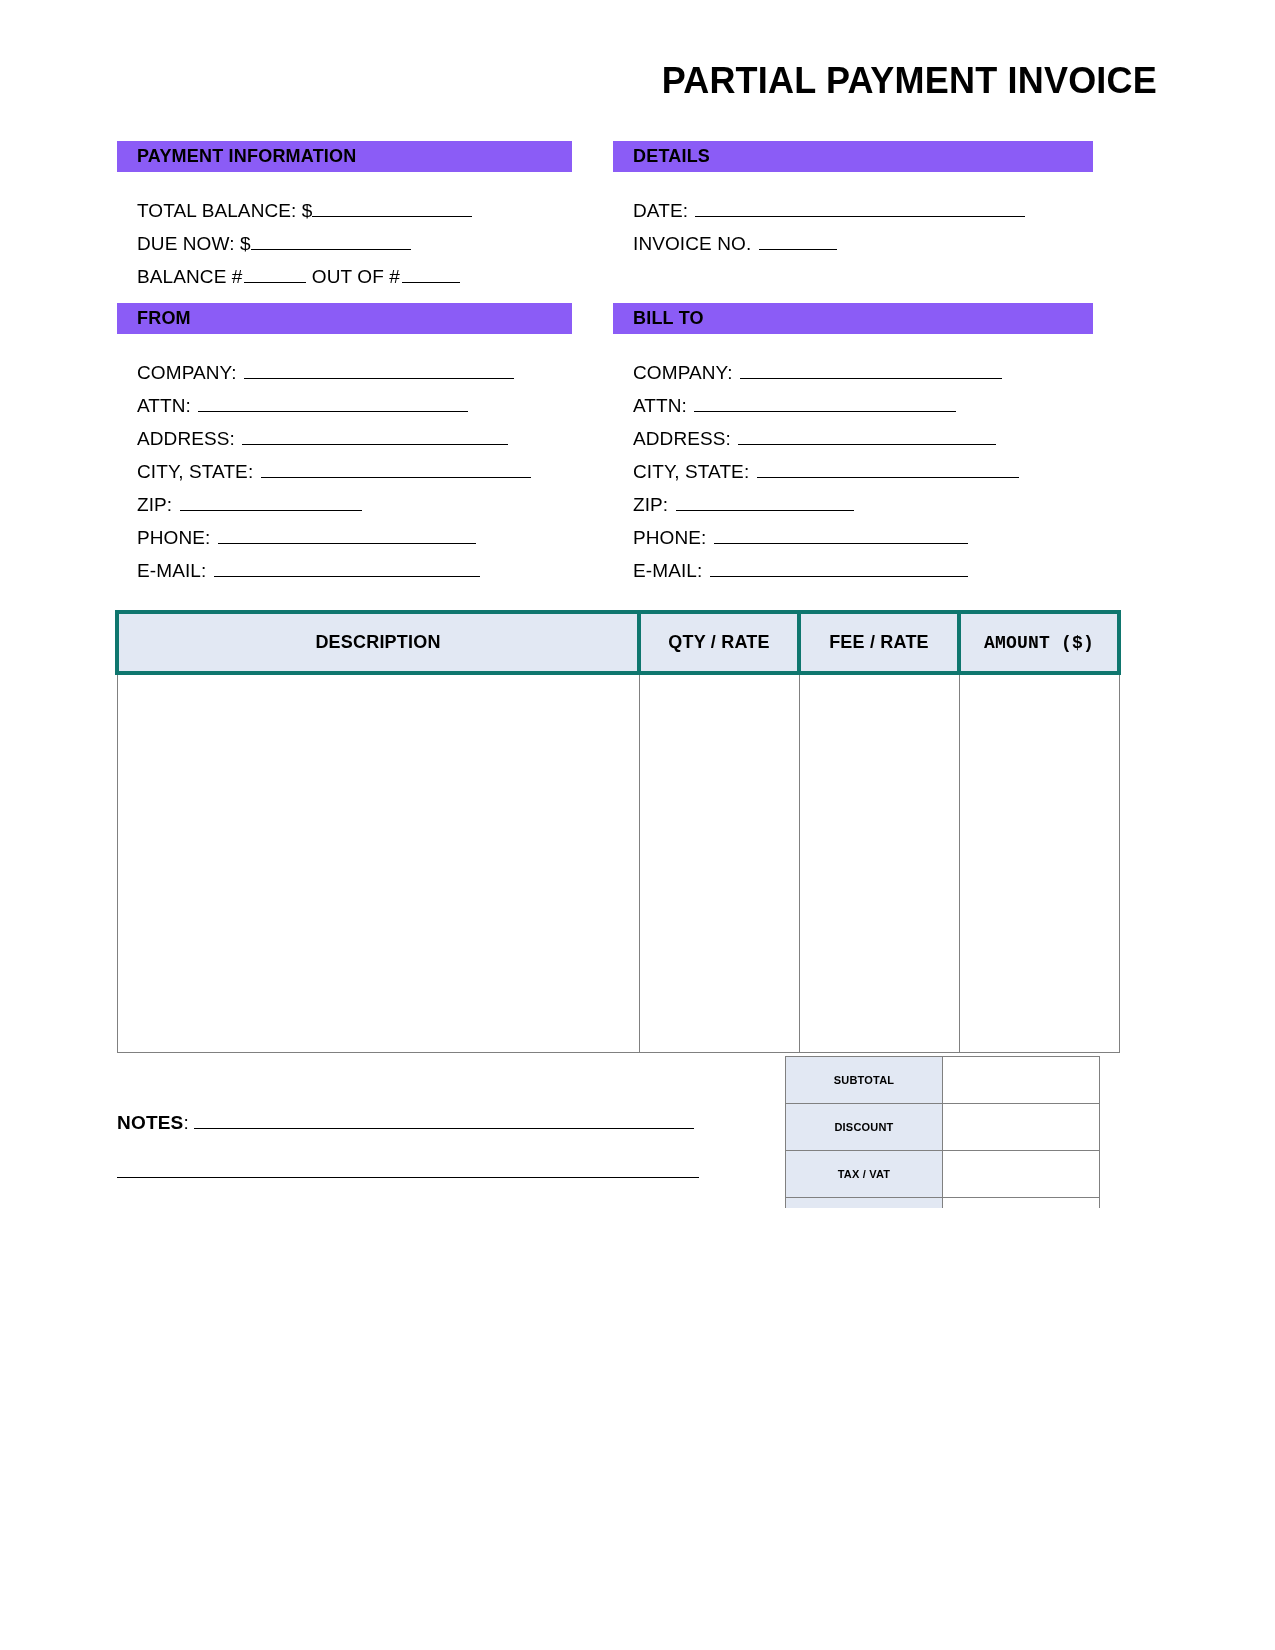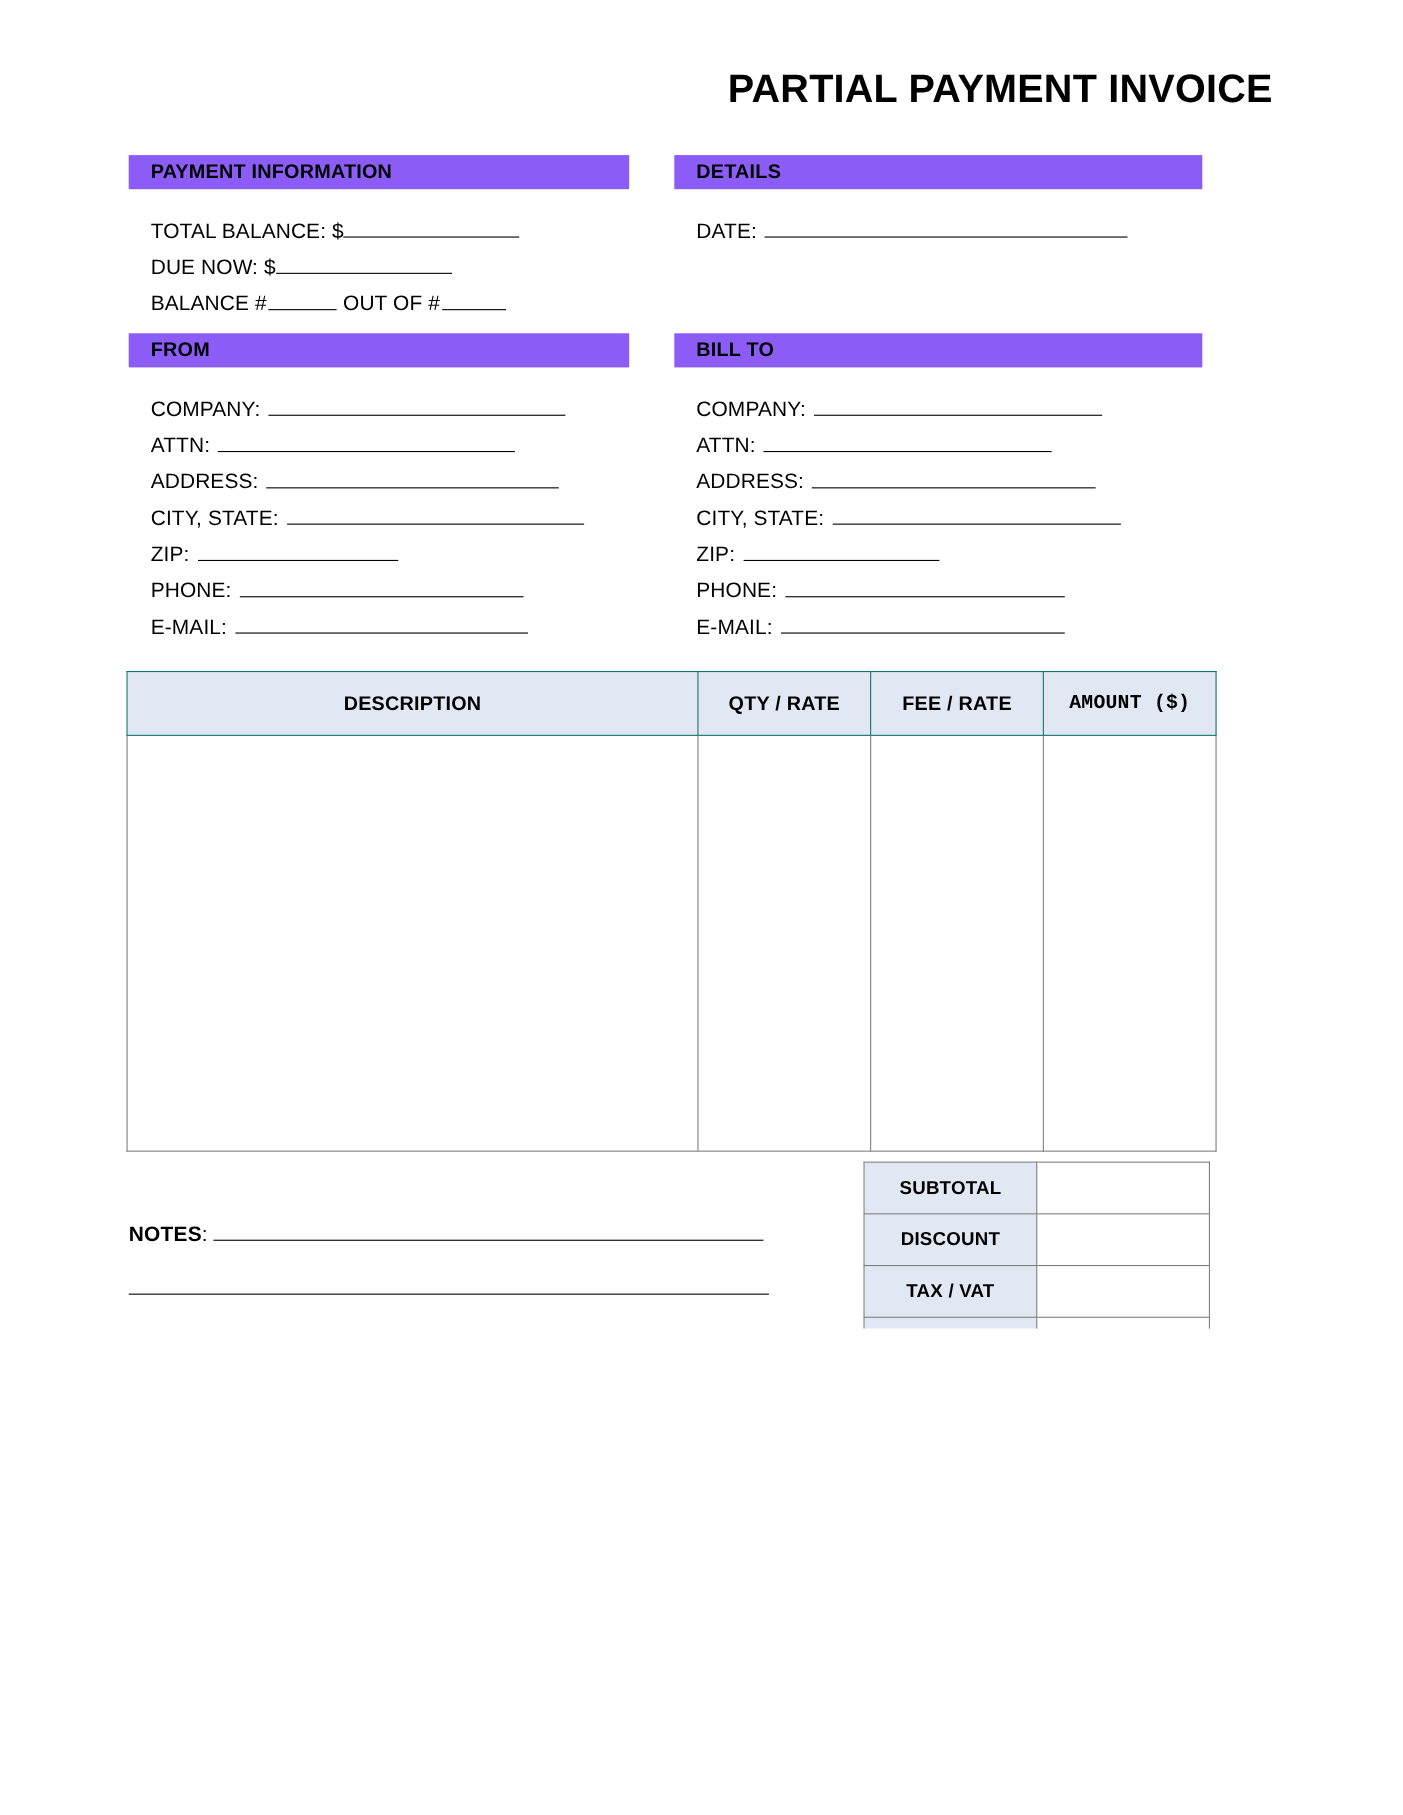--- a/index.html
+++ b/index.html
@@ -66,21 +66,21 @@
   .items {
     position: absolute;
     left: 115px;
     top: 610px;
     width: 978px;
     border-collapse: collapse;
     table-layout: fixed;
   }
   .items th {
     background: #e2e8f3;
-    border: 1px solid #0f766e;
+    border: 4px solid #0f766e;
     font-size: 18px;
     font-weight: bold;
     height: 55px;
     letter-spacing: .2px;
   }
   .items td {
     border: 1px solid #808080;
     height: 375px;
   }
   .c-desc { width: 516px; }
@@ -93,21 +93,21 @@
     position: absolute;
     left: 785px;
     top: 1056px;
     width: 308px;
     border-collapse: collapse;
     table-layout: fixed;
   }
   .totals td {
     border: 1px solid #808080;
     height: 44px;
-    font-size: 17px;
+    font-size: 11px;
     margin-top: 16px;
   }
   .totals td.lbl {
     background: #e2e8f3;
     width: 154px;
     text-align: center;
     font-weight: bold;
     letter-spacing: .2px;
   }
   .totals td.val { width: 154px; background: #ffffff; }
@@ -167,20 +167,21 @@
       <div class="field-row"><span>TOTAL BALANCE: $</span><span class="rule dollar" style="width:160px"></span></div>
       <div class="field-row"><span>DUE NOW: $</span><span class="rule dollar" style="width:160px"></span></div>
       <div class="field-row"><span>BALANCE #</span><span class="rule" style="width:62px"></span>&nbsp;<span>OUT OF #</span><span class="rule" style="width:58px"></span></div>
     </div>
   </div>
 
   <div class="col-right" style="top:141px;">
     <div class="band">DETAILS</div>
     <div class="field-list">
       <div class="field-row"><span>DATE:</span>&nbsp;<span class="rule" style="width:330px"></span></div>
+      <div class="field-row"><span>INVOICE NO.</span>&nbsp;<span class="rule" style="width:78px"></span></div>
     </div>
   </div>
 
   <div class="col-left" style="top:303px;">
     <div class="band">FROM</div>
     <div class="field-list">
       <div class="field-row"><span>COMPANY:</span>&nbsp;<span class="rule" style="width:270px"></span></div>
       <div class="field-row"><span>ATTN:</span>&nbsp;<span class="rule" style="width:270px"></span></div>
       <div class="field-row"><span>ADDRESS:</span>&nbsp;<span class="rule" style="width:266px"></span></div>
       <div class="field-row"><span>CITY, STATE:</span>&nbsp;<span class="rule" style="width:270px"></span></div>

